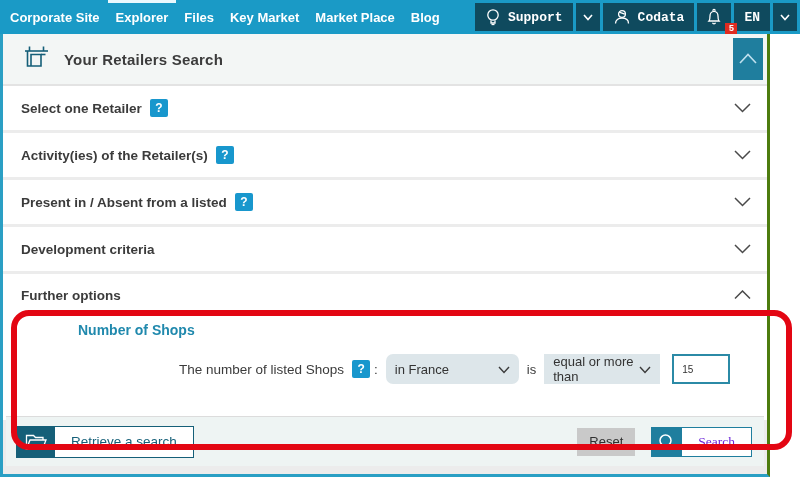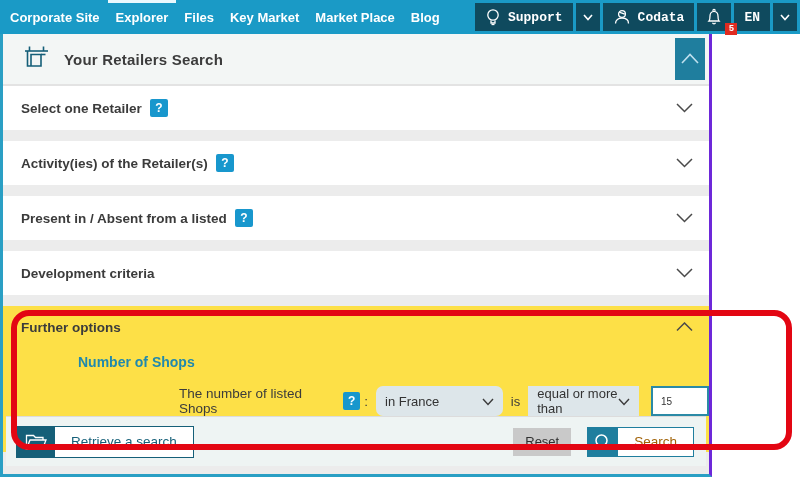--- a/index.html
+++ b/index.html
@@ -17,41 +17,41 @@
   .nav-box { background:#0f4a5e; height:28px; display:flex; align-items:center; gap:7px;
              padding:0 10px; color:#fff; font-size:13px; font-weight:bold; cursor:pointer; }
   .nav-box.sq { padding:0 7px; }
   .nav-box svg { display:block; }
   .bell-wrap { position:relative; }
   .bell-badge { position:absolute; right:-6px; bottom:-4px; background:#e02b20; color:#fff;
                 font-size:9px; font-weight:bold; width:12px; height:12px; display:flex;
                 align-items:center; justify-content:center; }
 
   
-  .frame { position:relative; width:712px; height:443px;
-           border-left:3px solid #2a9fc4; border-right:3px solid #6d28d9; border-bottom:3px solid #2a9fc4;
+  .frame { position:relative; width:770px; height:443px;
+           border-left:3px solid #2a9fc4; border-right:3px solid #4d7c0f; border-bottom:3px solid #2a9fc4;
            background:#ececec; }
 
   .page-header { height:52px; background:#f3f6f5; display:flex; align-items:center; gap:14px;
                  padding-left:20px; border-bottom:2px solid #e3e3e3; }
   .page-title { font-size:15px; font-weight:bold; color:#3c3c3c; letter-spacing:0.2px; }
   .collapse-corner { position:absolute; top:4px; right:4px; width:30px; height:42px; background:#1f7e9e;
                      display:flex; align-items:center; justify-content:center; cursor:pointer; z-index:2; }
 
   
   .acc-row { height:44px; background:#ffffff; display:flex; align-items:center;
-             padding:0 16px 0 18px; margin-bottom:11px; cursor:pointer; }
+             padding:0 16px 0 18px; margin-bottom:3px; cursor:pointer; }
   .acc-label { font-size:13.5px; font-weight:bold; color:#3b3b3b; }
   .help-badge { display:inline-flex; align-items:center; justify-content:center;
                 width:18px; height:18px; margin-left:8px; background:#1897cd; color:#fff;
                 font-size:12px; font-weight:bold; border-radius:2px; cursor:pointer; }
   .acc-chevron { margin-left:auto; display:flex; }
 
   
-  .further { background:#fde047; height:146px; margin-bottom:15px; position:relative; }
+  .further { background:#ffffff; height:146px; margin-bottom:15px; position:relative; }
   .further-head { height:42px; display:flex; align-items:center; padding:0 16px 0 18px; cursor:pointer; }
   .group-title { font-size:14px; font-weight:bold; color:#2089ad; margin:6px 0 0 75px; }
   .form-row { display:flex; align-items:center; margin:16px 0 0 176px; }
   .form-label { font-size:13.5px; color:#3b3b3b; }
   .colon { font-size:13.5px; color:#3b3b3b; margin:0 8px 0 4px; }
   .ui-select { background:#dde6ea; height:30px; display:flex; align-items:center;
                justify-content:space-between; padding:0 9px; font-size:13px; color:#333;
                cursor:pointer; }
   .sel-place { width:133px;border-radius:7px; }
   .sel-op { width:116px; margin-left:8px; }
@@ -69,21 +69,21 @@
   .retrieve-btn { display:flex; align-items:stretch; height:32px; border:1px solid #155f78;
                   background:#fff; cursor:pointer; }
   .retrieve-icon { width:38px; background:#155f78; display:flex; align-items:center; justify-content:center; }
   .retrieve-label { display:flex; align-items:center; padding:0 16px; font-size:13.5px; color:#155f78; }
   .footer-right { margin-left:auto; display:flex; align-items:center; gap:16px; }
   .reset-btn { background:#c9c9c9; border:none; color:#2f2f2f; font-size:13px; height:28px;
                padding:0 12px; cursor:pointer; font-family:"Liberation Sans",sans-serif; }
   .search-btn { display:flex; align-items:stretch; height:30px; border:1px solid #1f7e9e;
                 background:#fff; cursor:pointer; }
   .search-icon-box { width:30px; background:#1f7e9e; display:flex; align-items:center; justify-content:center; }
-  .search-label { display:flex; align-items:center; padding:0 16px; font-size:13.5px; color:#a16207; }
+  .search-label { display:flex; align-items:center; padding:0 16px; font-size:13.5px; color:#6d28d9;font-family:Liberation Serif, serif; }
 </style>
 </head>
 <body>
 
 <div class="page">
 
   <div class="topnav">
     <div class="nav-left">
       <div class="nav-item">Corporate Site</div>
       <div class="nav-item active">Explorer</div>

